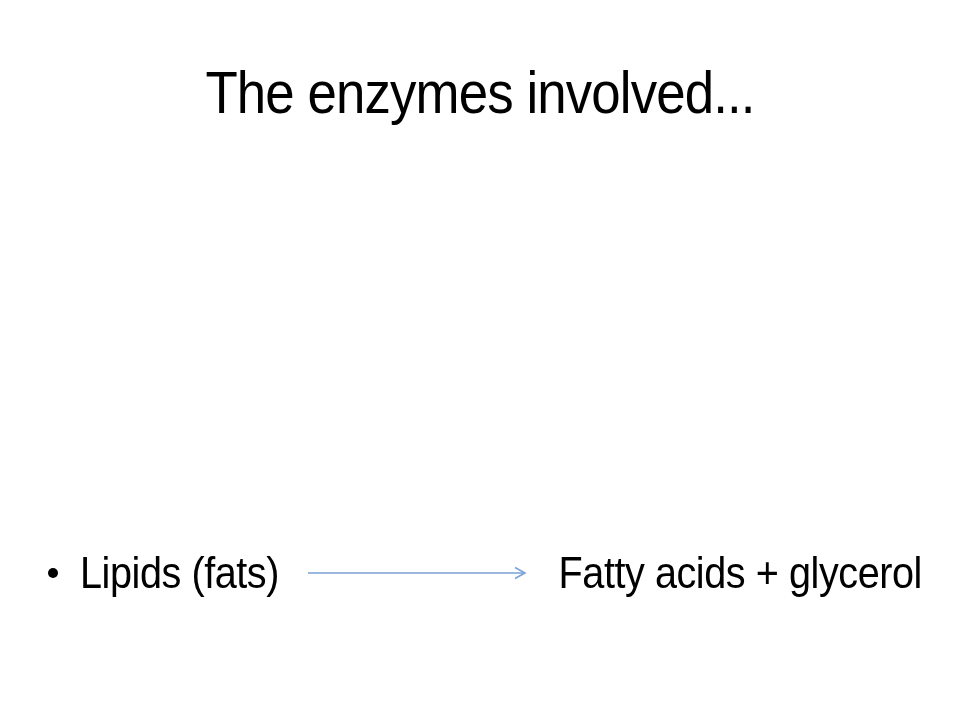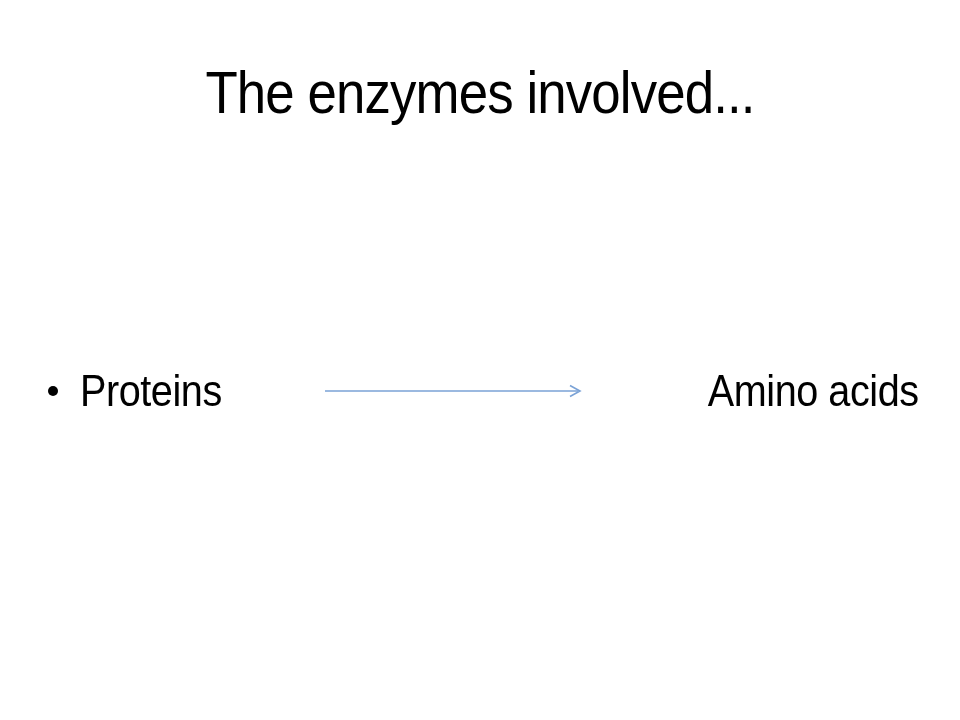--- a/index.html
+++ b/index.html
@@ -78,26 +78,26 @@
   .arrow svg { display: block; width: 100%; height: 100%; }
 </style>
 </head>
 <body>
 
 <div class="slide">
 
   <h1 class="title">The enzymes involved...</h1>
 
 
-  <div class="row row2">
+
+  <div class="row row3">
     <span class="dot"></span>
-    <span class="term term-left">Proteins</span>
+    <span class="term term-left">Lipids (fats)</span>
     <span class="arrow">
-      <svg viewBox="0 0 257 18" preserveAspectRatio="none" aria-hidden="true">
-        <line x1="0" y1="9" x2="253" y2="9" stroke="currentColor" stroke-width="1.6"></line>
-        <polyline points="245,3.5 255,9 245,14.5" fill="none" stroke="currentColor" stroke-width="1.6"></polyline>
+      <svg viewBox="0 0 219 18" preserveAspectRatio="none" aria-hidden="true">
+        <line x1="0" y1="9" x2="215" y2="9" stroke="currentColor" stroke-width="1.6"></line>
+        <polyline points="207,3.5 217,9 207,14.5" fill="none" stroke="currentColor" stroke-width="1.6"></polyline>
       </svg>
     </span>
-    <span class="term term-right">Amino acids</span>
+    <span class="term term-right">Fatty acids + glycerol</span>
   </div>
-
 
 </div>
 
 </body></html>

